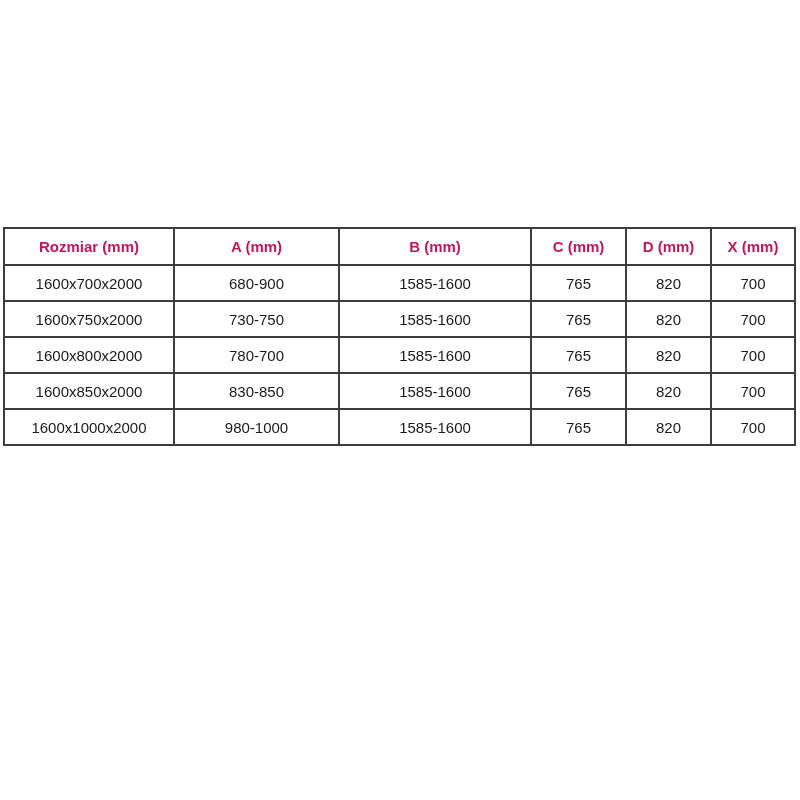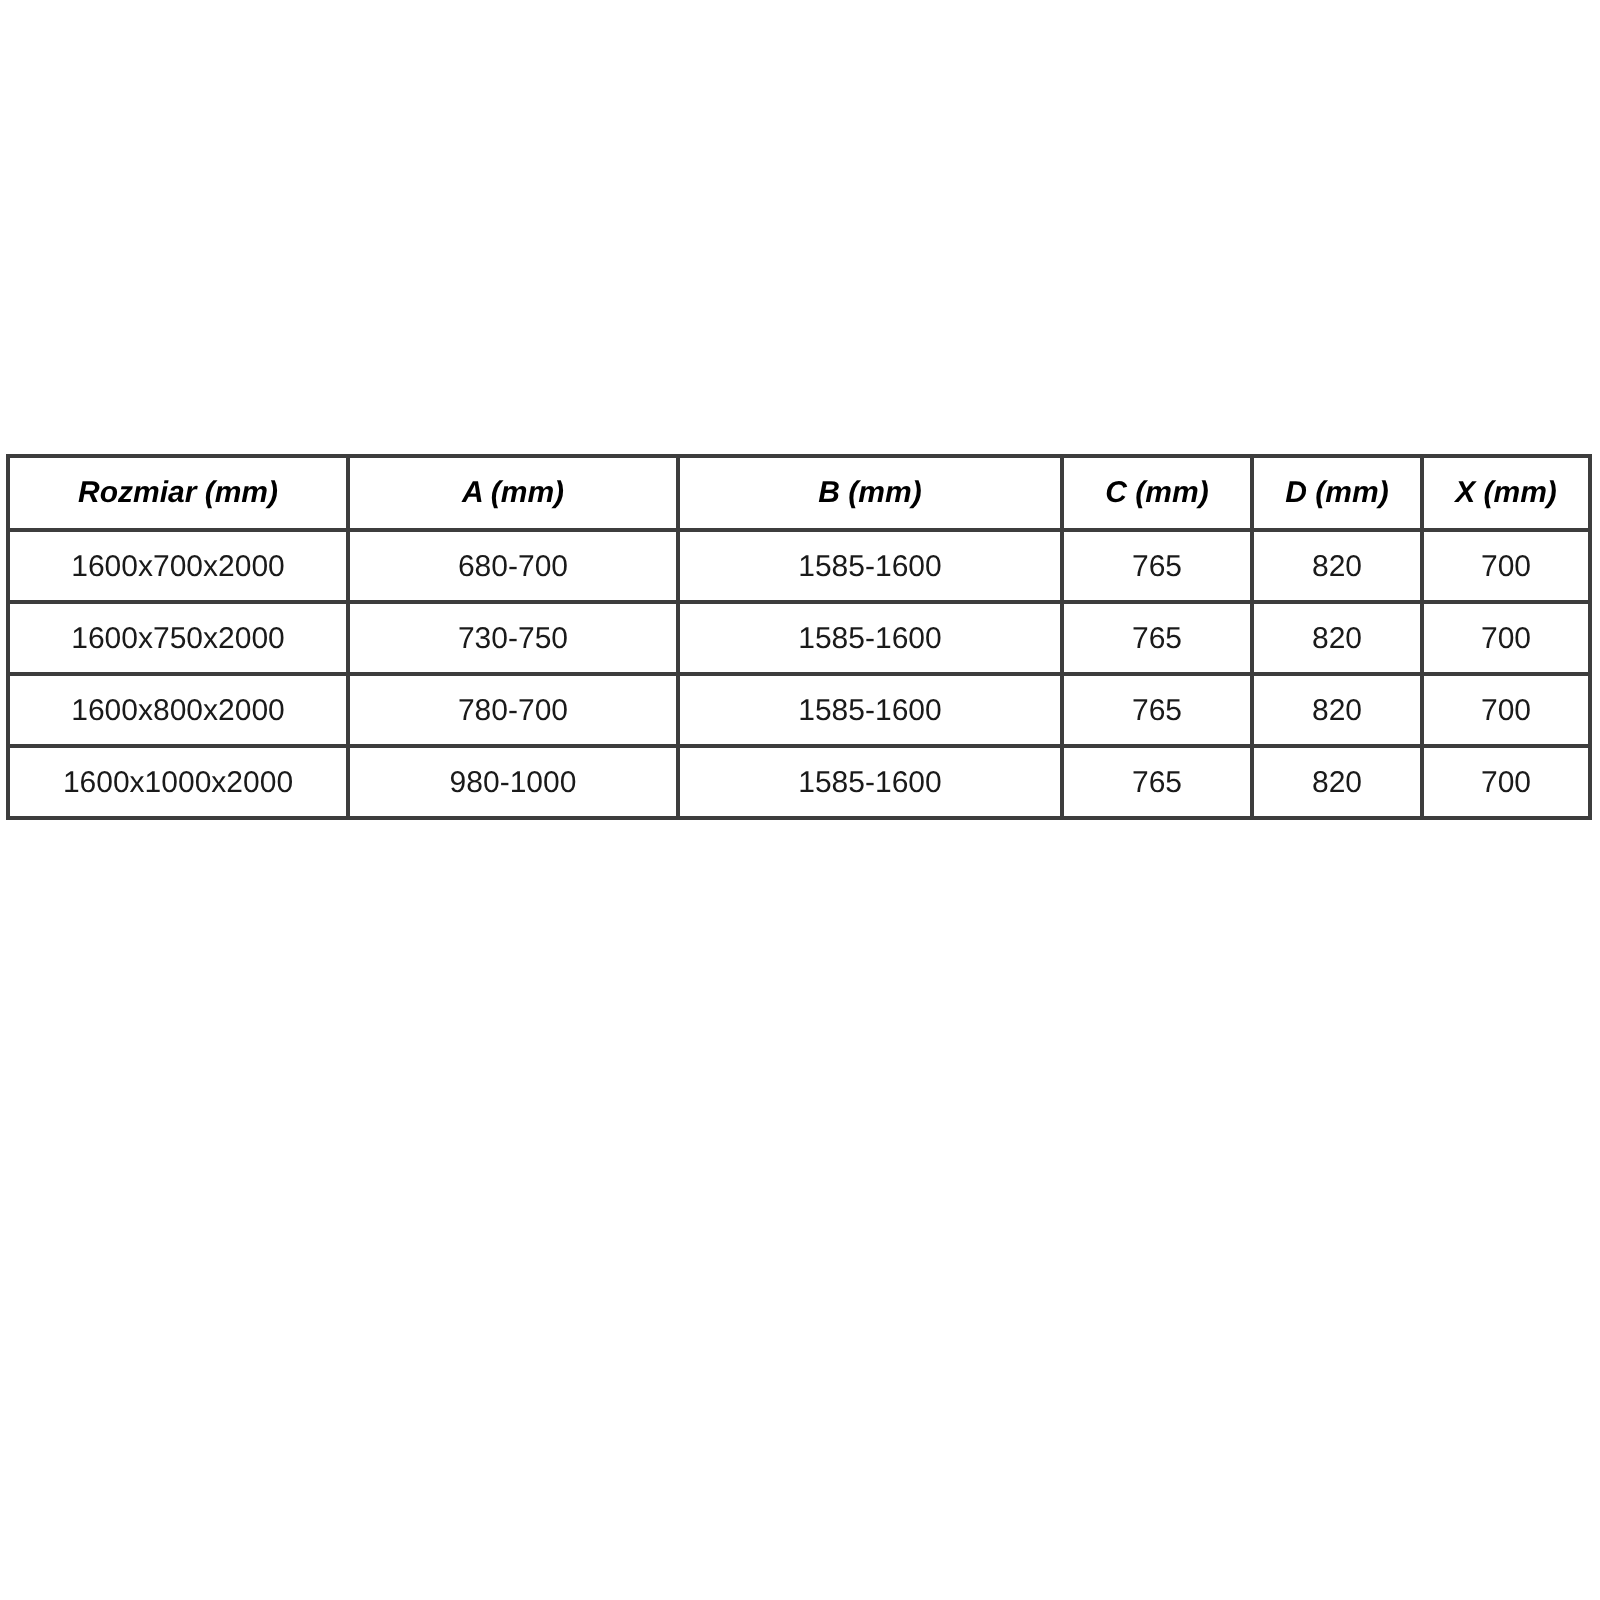--- a/index.html
+++ b/index.html
@@ -29,22 +29,21 @@
     text-align: center;
     vertical-align: middle;
     font-size: 15px;
     padding: 0;
     overflow: hidden;
     white-space: nowrap;
   }
   table.spec-table th {
     font-weight: bold;
     height: 35px;
-    color: #000000;
-    font-style: italic;
+    color: #be185d;
   }
   table.spec-table td {
     font-weight: normal;
     height: 34px;
     color: #1a1a1a;
     border-radius: 10px;
   }
   col.c-rozmiar { width: 170px; }
   col.c-a { width: 165px; }
   col.c-b { width: 192px; }
@@ -71,21 +70,21 @@
         <th>A (mm)</th>
         <th>B (mm)</th>
         <th>C (mm)</th>
         <th>D (mm)</th>
         <th>X (mm)</th>
       </tr>
     </thead>
     <tbody>
         <tr>
           <td>1600x700x2000</td>
-          <td>680-700</td>
+          <td>680-900</td>
           <td>1585-1600</td>
           <td>765</td>
           <td>820</td>
           <td>700</td>
         </tr>
         <tr>
           <td>1600x750x2000</td>
           <td>730-750</td>
           <td>1585-1600</td>
           <td>765</td>
@@ -94,20 +93,28 @@
         </tr>
         <tr>
           <td>1600x800x2000</td>
           <td>780-700</td>
           <td>1585-1600</td>
           <td>765</td>
           <td>820</td>
           <td>700</td>
         </tr>
         <tr>
+          <td>1600x850x2000</td>
+          <td>830-850</td>
+          <td>1585-1600</td>
+          <td>765</td>
+          <td>820</td>
+          <td>700</td>
+        </tr>
+        <tr>
           <td>1600x1000x2000</td>
           <td>980-1000</td>
           <td>1585-1600</td>
           <td>765</td>
           <td>820</td>
           <td>700</td>
         </tr>
       </tbody>
   </table>
 </div>

